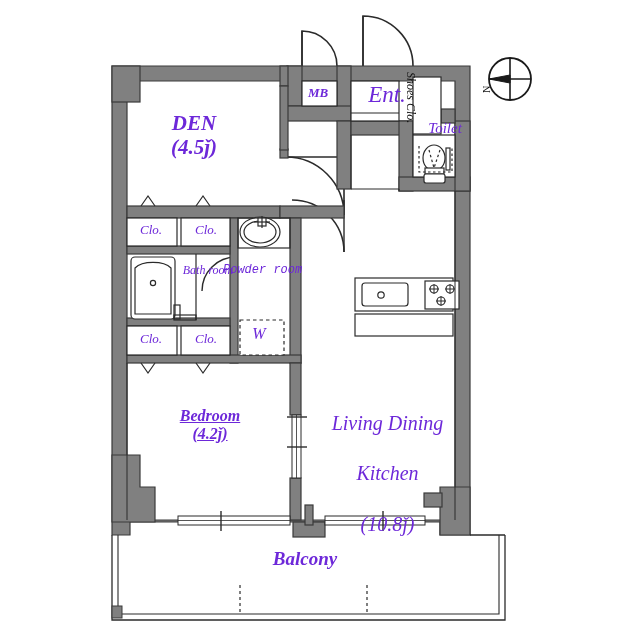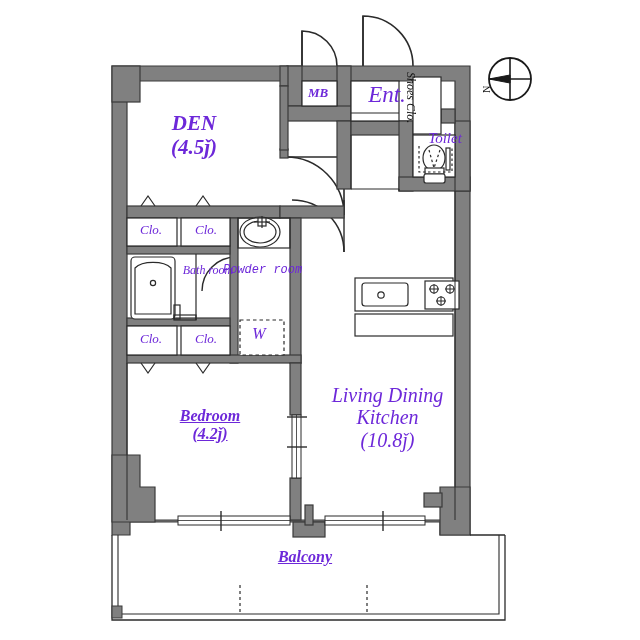--- a/index.html
+++ b/index.html
@@ -37,27 +37,27 @@
   .room-label .nm {
     display: block;
     font-weight: 700;
   }
   .room-label .sz {
     display: block;
     font-weight: 700;
   }
   .lbl-den   { left: 129px; top: 112px; width: 130px; font-size: 21px; }
   .lbl-ldk   { left: 300px; top: 384px; width: 175px; font-size: 20px; font-weight: 400; }
-  .lbl-ldk .nm, .lbl-ldk .sz { font-weight: 400; }
+  .lbl-ldk .nm, .lbl-ldk .sz { font-weight: 400; margin-top: 28px; }
   .lbl-bed   { left: 135px; top: 407px; width: 150px; font-size: 16px; text-decoration: underline; }
   .lbl-bed .nm, .lbl-bed .sz { font-weight: 700; }
-  .lbl-balcony { left: 215px; top: 548px; width: 180px; font-size: 16px; font-weight: 400; text-decoration: underline; }
+  .lbl-balcony { left: 215px; top: 548px; width: 180px; font-size: 19px; font-weight: 400; }
   .lbl-mb    { left: 300px; top: 86px;  width: 36px; font-size: 13px; font-weight: 700; }
   .lbl-ent   { left: 356px; top: 82px;  width: 62px; font-size: 23px; font-weight: 400; }
-  .lbl-toilet{ left: 414px; top: 130px; width: 62px; font-size: 15px; font-weight: 400; }
+  .lbl-toilet{ left: 414px; top: 120px; width: 62px; font-size: 15px; font-weight: 400; }
   .lbl-bath  { left: 180px; top: 264px; width: 56px; font-size: 12px; font-weight: 400; line-height: 1.05;}
   .lbl-powder{ left: 223px; top: 264px; width: 62px; font-size: 12px; font-weight: 400; line-height: 1.05; font-family: Liberation Mono, monospace;}
   .lbl-w     { left: 243px; top: 325px; width: 32px; font-size: 16px; font-weight: 400; }
   .lbl-clo   { font-size: 13px; font-weight: 400; width: 40px; }
   .lbl-clo1  { left: 131px; top: 223px; }
   .lbl-clo2  { left: 186px; top: 223px; }
   .lbl-clo3  { left: 131px; top: 332px; }
   .lbl-clo4  { left: 186px; top: 332px; }
   .lbl-shoes {
     position: absolute;

